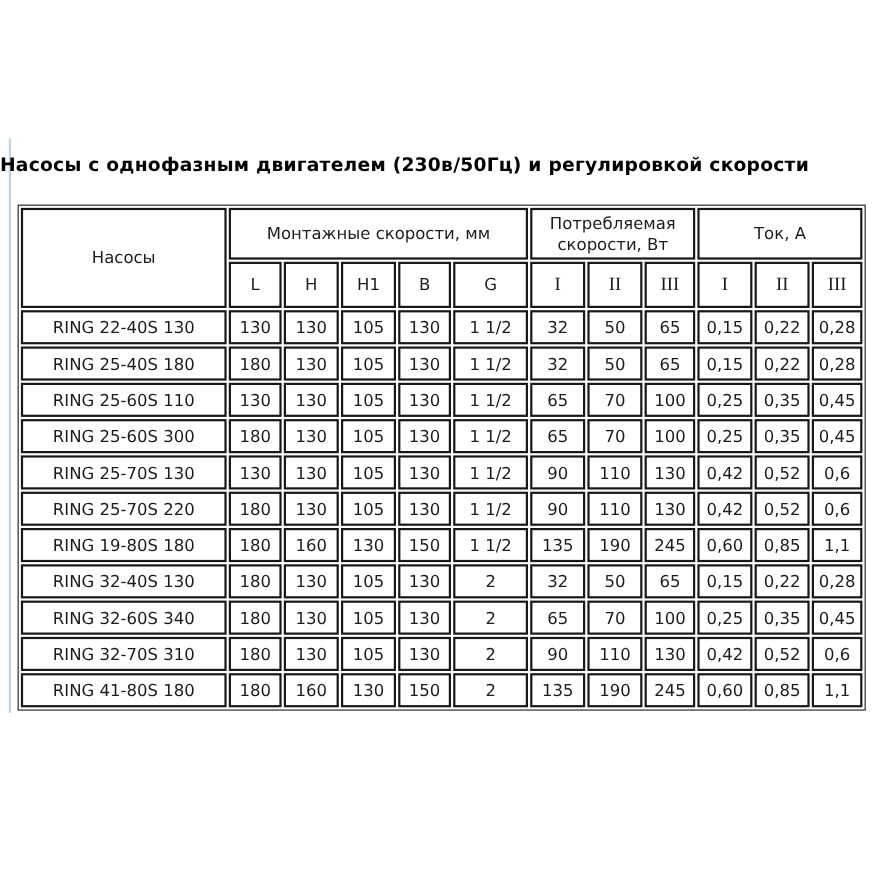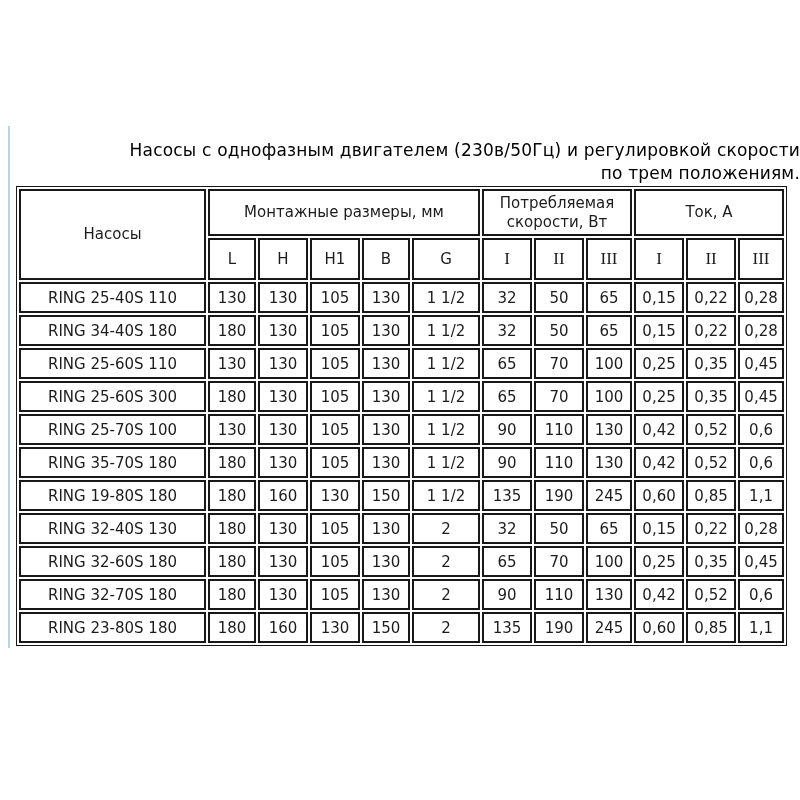--- a/index.html
+++ b/index.html
@@ -17,22 +17,22 @@
   .edge-line {
     position: absolute;
     left: 8px; top: 126px;
     width: 2px; height: 522px;
     background: #b9d3e8;
   }
   .title {
     position: absolute;
     top: 139px; left: 0;
     width: 800px;
-    text-align: right;
-    font-weight: normal;
+    text-align: left;
+    font-weight: bold;
     font-size: 17px;
     line-height: 23px;
     color: #000000;
     letter-spacing: 0.2px;
   }
   table.spec {
     position: absolute;
     top: 186px; left: 16px;
     width: 769px;
     table-layout: fixed;
@@ -63,76 +63,75 @@
 </style>
 </head>
 <body>
 
 <div class="page">
 
   <div class="edge-line"></div>
 
   <div class="title">
     <div>Насосы с однофазным двигателем (230в/50Гц) и регулировкой скорости</div>
-    <div>по трем положениям.</div>
   </div>
 
   <table class="spec">
     <colgroup>
       <col style="width:187px">
       <col style="width:48px">
         <col style="width:50px">
         <col style="width:50px">
         <col style="width:48px">
         <col style="width:68px">
       <col style="width:50px">
         <col style="width:50px">
         <col style="width:46px">
       <col style="width:50px">
         <col style="width:50px">
         <col style="width:46px">
     </colgroup>
     <thead>
       <tr class="group-row">
         <th rowspan="2">Насосы</th>
-        <th colspan="5">Монтажные размеры, мм</th>
+        <th colspan="5">Монтажные скорости, мм</th>
         <th colspan="3">Потребляемая скорости, Вт</th>
         <th colspan="3">Ток, А</th>
       </tr>
       <tr class="sub-row">
         <th>L</th>
         <th>H</th>
         <th>H1</th>
         <th>B</th>
         <th>G</th>
         <th class="roman">I</th>
         <th class="roman">II</th>
         <th class="roman">III</th>
         <th class="roman">I</th>
         <th class="roman">II</th>
         <th class="roman">III</th>
       </tr>
     </thead>
     <tbody>
         <tr>
-    <td>RING 25-40S 110</td>
+    <td>RING 22-40S 130</td>
     <td>130</td>
     <td>130</td>
     <td>105</td>
     <td>130</td>
     <td>1 1/2</td>
     <td>32</td>
     <td>50</td>
     <td>65</td>
     <td>0,15</td>
     <td>0,22</td>
     <td>0,28</td>
   </tr>
         <tr>
-    <td>RING 34-40S 180</td>
+    <td>RING 25-40S 180</td>
     <td>180</td>
     <td>130</td>
     <td>105</td>
     <td>130</td>
     <td>1 1/2</td>
     <td>32</td>
     <td>50</td>
     <td>65</td>
     <td>0,15</td>
     <td>0,22</td>
@@ -160,35 +159,35 @@
     <td>130</td>
     <td>1 1/2</td>
     <td>65</td>
     <td>70</td>
     <td>100</td>
     <td>0,25</td>
     <td>0,35</td>
     <td>0,45</td>
   </tr>
         <tr>
-    <td>RING 25-70S 100</td>
+    <td>RING 25-70S 130</td>
     <td>130</td>
     <td>130</td>
     <td>105</td>
     <td>130</td>
     <td>1 1/2</td>
     <td>90</td>
     <td>110</td>
     <td>130</td>
     <td>0,42</td>
     <td>0,52</td>
     <td>0,6</td>
   </tr>
         <tr>
-    <td>RING 35-70S 180</td>
+    <td>RING 25-70S 220</td>
     <td>180</td>
     <td>130</td>
     <td>105</td>
     <td>130</td>
     <td>1 1/2</td>
     <td>90</td>
     <td>110</td>
     <td>130</td>
     <td>0,42</td>
     <td>0,52</td>
@@ -216,49 +215,49 @@
     <td>130</td>
     <td>2</td>
     <td>32</td>
     <td>50</td>
     <td>65</td>
     <td>0,15</td>
     <td>0,22</td>
     <td>0,28</td>
   </tr>
         <tr>
-    <td>RING 32-60S 180</td>
+    <td>RING 32-60S 340</td>
     <td>180</td>
     <td>130</td>
     <td>105</td>
     <td>130</td>
     <td>2</td>
     <td>65</td>
     <td>70</td>
     <td>100</td>
     <td>0,25</td>
     <td>0,35</td>
     <td>0,45</td>
   </tr>
         <tr>
-    <td>RING 32-70S 180</td>
+    <td>RING 32-70S 310</td>
     <td>180</td>
     <td>130</td>
     <td>105</td>
     <td>130</td>
     <td>2</td>
     <td>90</td>
     <td>110</td>
     <td>130</td>
     <td>0,42</td>
     <td>0,52</td>
     <td>0,6</td>
   </tr>
         <tr>
-    <td>RING 23-80S 180</td>
+    <td>RING 41-80S 180</td>
     <td>180</td>
     <td>160</td>
     <td>130</td>
     <td>150</td>
     <td>2</td>
     <td>135</td>
     <td>190</td>
     <td>245</td>
     <td>0,60</td>
     <td>0,85</td>

